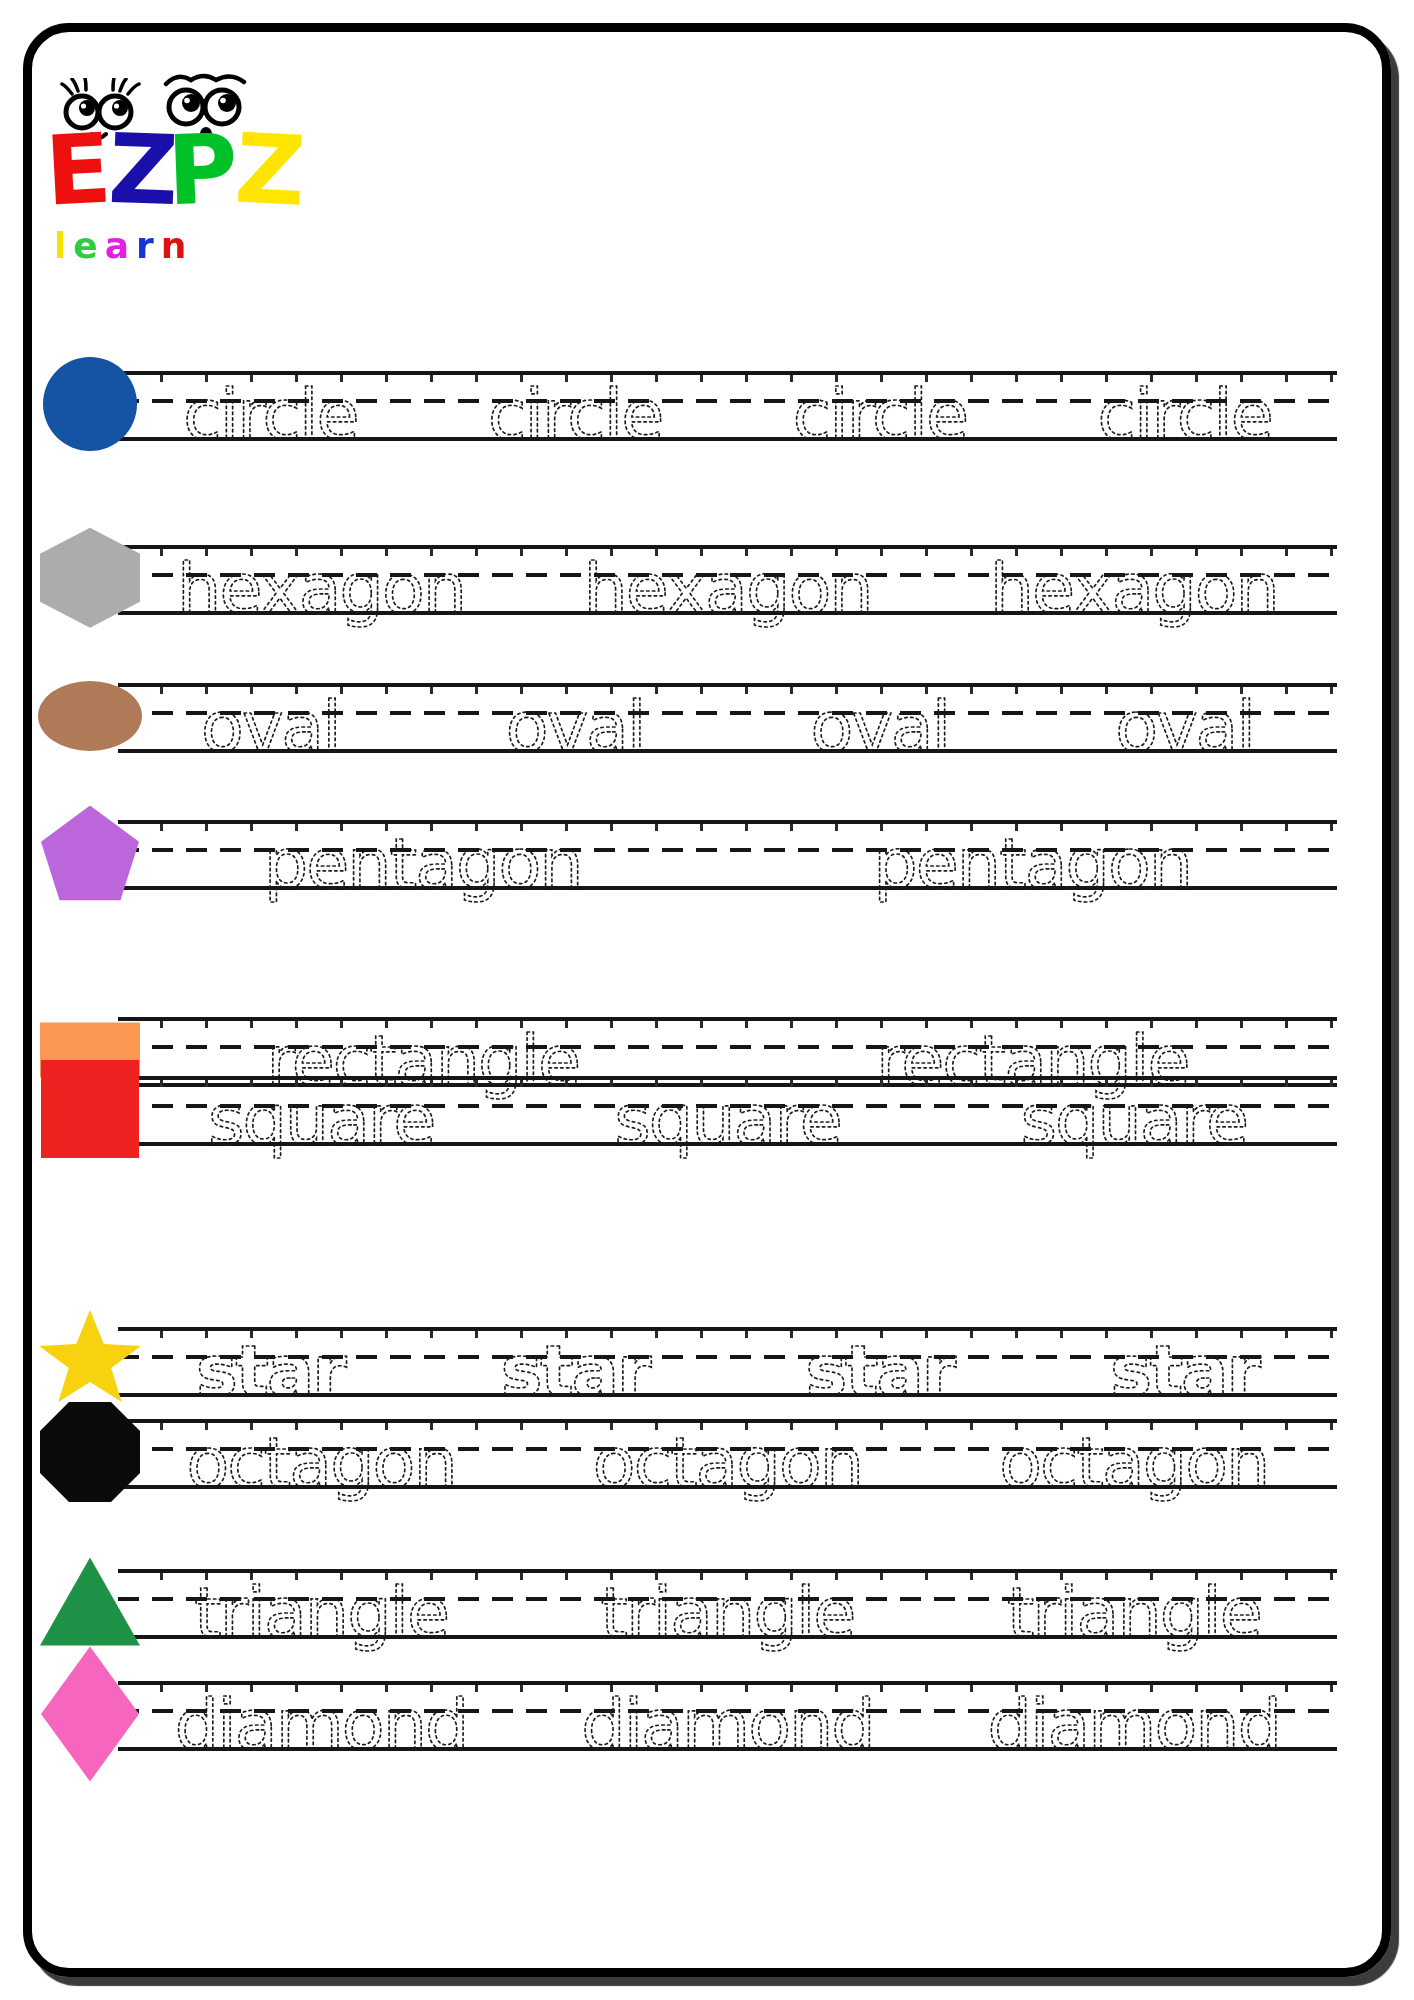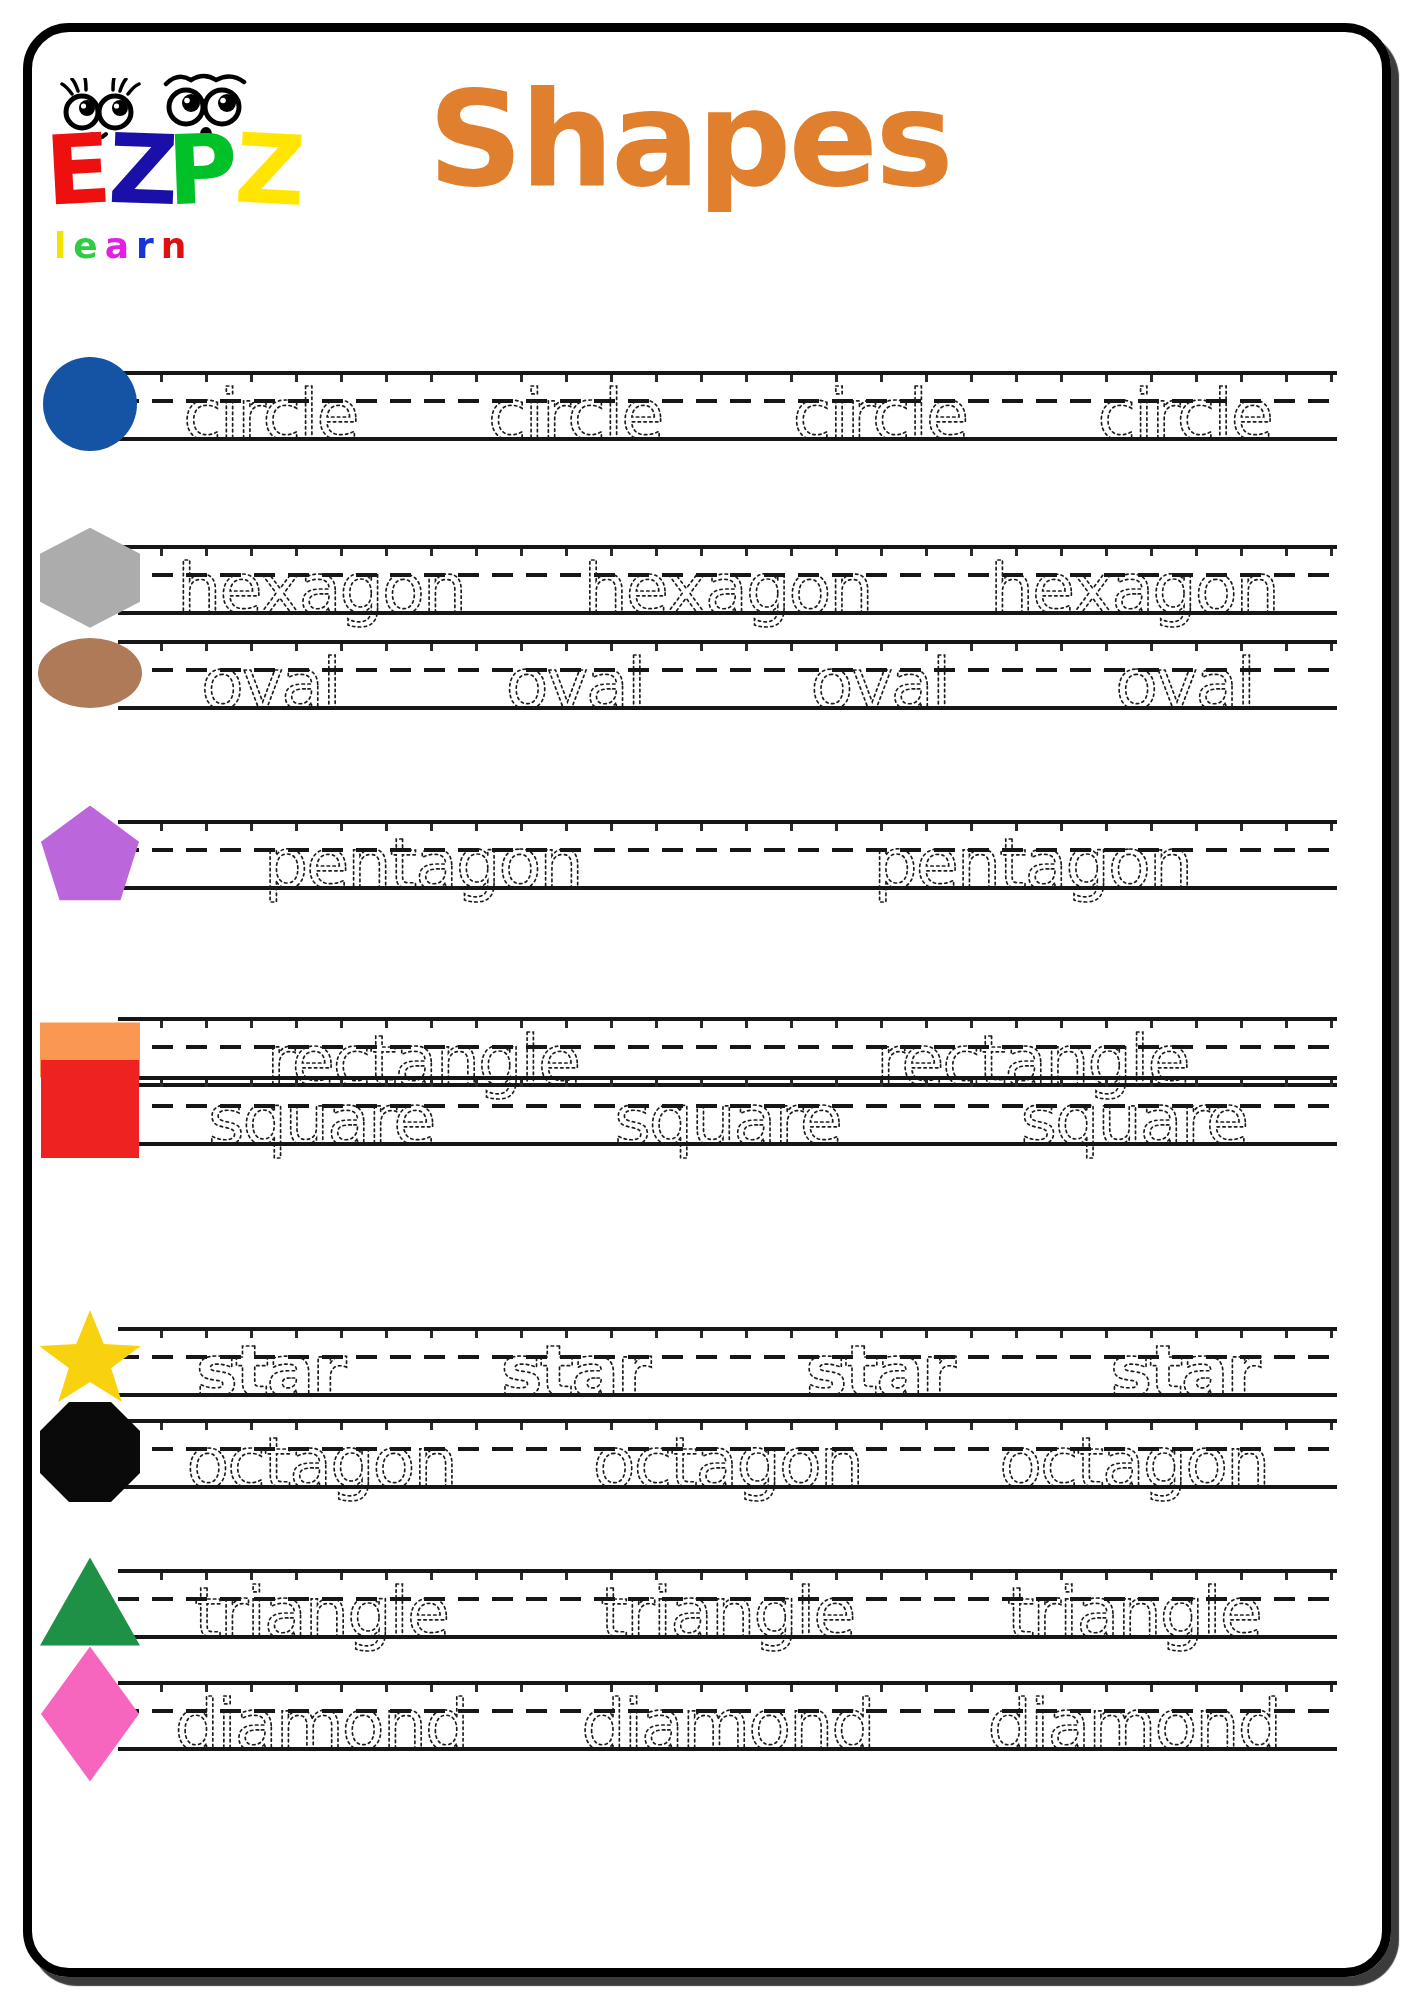--- a/index.html
+++ b/index.html
@@ -78,21 +78,20 @@
       <circle cx="35" cy="33" r="9" fill="#000"></circle>
         <circle cx="71" cy="33" r="9" fill="#000"></circle>
       <circle cx="31" cy="30.5" r="2.8" fill="#fff"></circle>
         <circle cx="67" cy="30.5" r="2.8" fill="#fff"></circle>
       <ellipse cx="50" cy="64" rx="6" ry="7" fill="#000"></ellipse>
     </svg>
     <div class="brand-row"><span style="color: rgb(238, 15, 15);">E</span><span style="color: rgb(26, 15, 168);">Z</span><span style="color: rgb(0, 193, 39);">P</span><span style="color: rgb(255, 229, 0);">Z</span></div>
     <div class="learn-row"><span style="color: rgb(240, 228, 0);">l</span><span style="color: rgb(46, 204, 64);">e</span><span style="color: rgb(226, 31, 226);">a</span><span style="color: rgb(22, 53, 214);">r</span><span style="color: rgb(224, 16, 16);">n</span></div>
   </div>
 
-  <h1 class="title" style="color: rgb(224, 127, 45);">Shapes</h1>
 
   <div id="rows">
       <div class="row" style="top: 371px;">
         <div class="gline top"></div>
         <div class="gline ticks"></div>
         <div class="gline mid"></div>
         <div class="gline bottom"></div>
         <svg class="words-svg" viewBox="0 0 1239 140">
           <text x="162.375" y="102" text-anchor="middle" class="trace-word" stroke="#1b1b1b">circle</text>
           <text x="467.125" y="102" text-anchor="middle" class="trace-word" stroke="#1b1b1b">circle</text>
@@ -106,21 +105,21 @@
         <div class="gline ticks"></div>
         <div class="gline mid"></div>
         <div class="gline bottom"></div>
         <svg class="words-svg" viewBox="0 0 1239 140">
           <text x="213.16666666666666" y="102" text-anchor="middle" class="trace-word" stroke="#1b1b1b">hexagon</text>
           <text x="619.5" y="102" text-anchor="middle" class="trace-word" stroke="#1b1b1b">hexagon</text>
           <text x="1025.8333333333335" y="102" text-anchor="middle" class="trace-word" stroke="#1b1b1b">hexagon</text>
         </svg>
         <div class="shape s-hexagon" style="background: rgb(172, 172, 172); left: -28px; top: 33px;"></div>
       </div>
-      <div class="row" style="top: 640px;">
+      <div class="row" style="top: 683px;">
         <div class="gline top"></div>
         <div class="gline ticks"></div>
         <div class="gline mid"></div>
         <div class="gline bottom"></div>
         <svg class="words-svg" viewBox="0 0 1239 140">
           <text x="162.375" y="102" text-anchor="middle" class="trace-word" stroke="#1b1b1b">oval</text>
           <text x="467.125" y="102" text-anchor="middle" class="trace-word" stroke="#1b1b1b">oval</text>
           <text x="771.875" y="102" text-anchor="middle" class="trace-word" stroke="#1b1b1b">oval</text>
           <text x="1076.625" y="102" text-anchor="middle" class="trace-word" stroke="#1b1b1b">oval</text>
         </svg>

